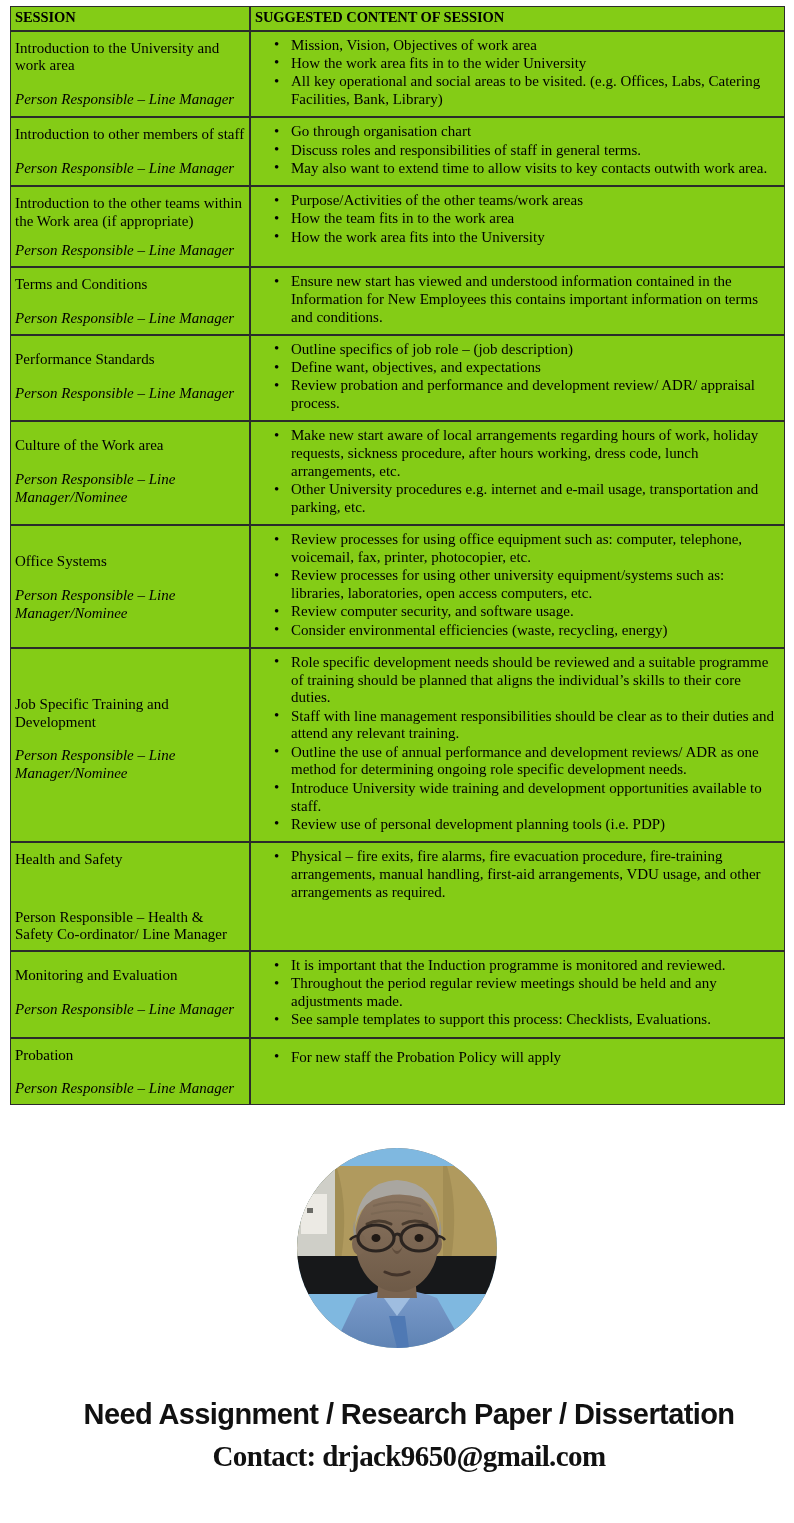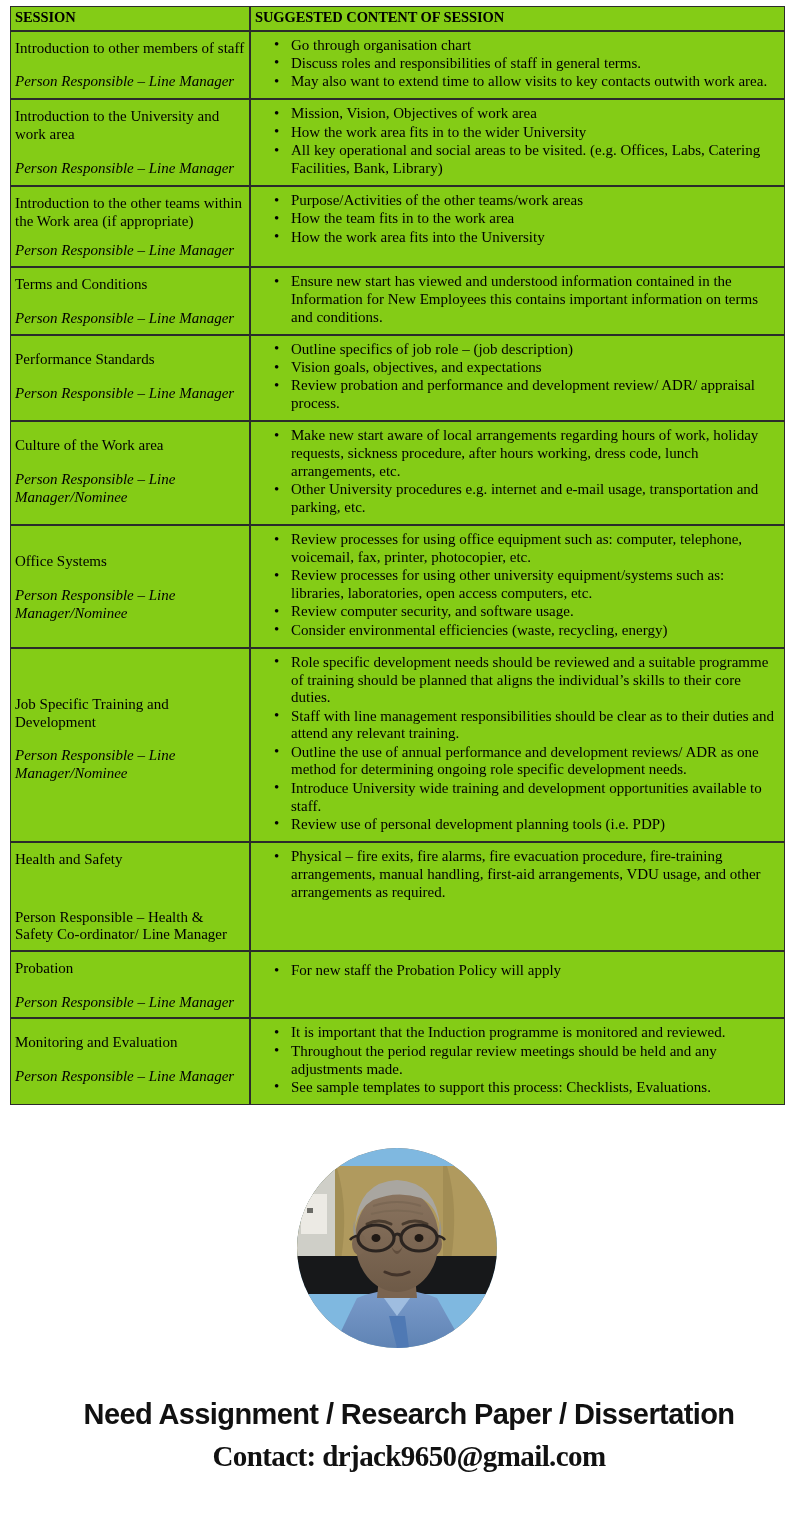--- a/index.html
+++ b/index.html
@@ -156,60 +156,60 @@
           <div class="cell-inner"><span>SUGGESTED CONTENT OF SESSION</span></div>
         </th>
       </tr>
     </thead>
     <tbody>
 
       <tr>
         <td>
           <div class="cell-inner">
             <div class="vpad-sm"></div>
+            <p class="session-title">Introduction to the University and work area</p>
+            <div class="role-gap"></div>
+            <p class="session-role">Person Responsible – Line Manager</p>
+          </div>
+        </td>
+        <td>
+          <div class="cell-inner right">
+            <ul class="bullets">
+              <li>Mission, Vision, Objectives of work area</li>
+              <li>How the work area fits in to the wider University</li>
+              <li>All key operational and social areas to be visited. (e.g. Offices, Labs, Catering Facilities, Bank, Library)</li>
+            </ul>
+          </div>
+        </td>
+      </tr>
+
+      <tr>
+        <td>
+          <div class="cell-inner">
+            <div class="vpad-sm"></div>
             <p class="session-title">Introduction to other members of staff</p>
             <div class="role-gap"></div>
             <p class="session-role">Person Responsible – Line Manager</p>
           </div>
         </td>
         <td>
           <div class="cell-inner right">
             <ul class="bullets">
               <li>Go through organisation chart</li>
               <li>Discuss roles and responsibilities of staff in general terms.</li>
               <li>May also want to extend time to allow visits to key contacts outwith work area.</li>
             </ul>
           </div>
         </td>
       </tr>
 
       <tr>
         <td>
           <div class="cell-inner">
             <div class="vpad-sm"></div>
-            <p class="session-title">Introduction to the University and work area</p>
-            <div class="role-gap"></div>
-            <p class="session-role">Person Responsible – Line Manager</p>
-          </div>
-        </td>
-        <td>
-          <div class="cell-inner right">
-            <ul class="bullets">
-              <li>Mission, Vision, Objectives of work area</li>
-              <li>How the work area fits in to the wider University</li>
-              <li>All key operational and social areas to be visited. (e.g. Offices, Labs, Catering Facilities, Bank, Library)</li>
-            </ul>
-          </div>
-        </td>
-      </tr>
-
-      <tr>
-        <td>
-          <div class="cell-inner">
-            <div class="vpad-sm"></div>
             <p class="session-title">Introduction to the other teams within the Work area (if appropriate)</p>
             <div class="role-gap small"></div>
             <p class="session-role">Person Responsible – Line Manager</p>
           </div>
         </td>
         <td>
           <div class="cell-inner right">
             <ul class="bullets">
               <li>Purpose/Activities of the other teams/work areas</li>
               <li>How the team fits in to the work area</li>
@@ -243,21 +243,21 @@
             <div class="vpad-md"></div>
             <p class="session-title">Performance Standards</p>
             <div class="role-gap"></div>
             <p class="session-role">Person Responsible – Line Manager</p>
           </div>
         </td>
         <td>
           <div class="cell-inner right">
             <ul class="bullets">
               <li>Outline specifics of job role – (job description)</li>
-              <li>Vision goals, objectives, and expectations</li>
+              <li>Define want, objectives, and expectations</li>
               <li>Review probation and performance and development review/ ADR/ appraisal process.</li>
             </ul>
           </div>
         </td>
       </tr>
 
       <tr>
         <td>
           <div class="cell-inner">
             <div class="vpad-md"></div>
@@ -333,51 +333,51 @@
             <ul class="bullets">
               <li>Physical – fire exits, fire alarms, fire evacuation procedure, fire-training arrangements, manual handling, first-aid arrangements, VDU usage, and other arrangements as required.</li>
             </ul>
           </div>
         </td>
       </tr>
 
       <tr>
         <td>
           <div class="cell-inner">
-            <div class="vpad-sm"></div>
-            <p class="session-title">Probation</p>
-            <div class="role-gap"></div>
-            <p class="session-role">Person Responsible – Line Manager</p>
-          </div>
-        </td>
-        <td>
-          <div class="cell-inner right">
-            <div class="vpad-sm"></div>
-            <ul class="bullets">
-              <li>For new staff the Probation Policy will apply</li>
-            </ul>
-          </div>
-        </td>
-      </tr>
-
-      <tr>
-        <td>
-          <div class="cell-inner">
             <div class="vpad-md"></div>
             <p class="session-title">Monitoring and Evaluation</p>
             <div class="role-gap"></div>
             <p class="session-role">Person Responsible – Line Manager</p>
           </div>
         </td>
         <td>
           <div class="cell-inner right">
             <ul class="bullets">
               <li>It is important that the Induction programme is monitored and reviewed.</li>
               <li>Throughout the period regular review meetings should be held and any adjustments made.</li>
               <li>See sample templates to support this process: Checklists, Evaluations.</li>
+            </ul>
+          </div>
+        </td>
+      </tr>
+
+      <tr>
+        <td>
+          <div class="cell-inner">
+            <div class="vpad-sm"></div>
+            <p class="session-title">Probation</p>
+            <div class="role-gap"></div>
+            <p class="session-role">Person Responsible – Line Manager</p>
+          </div>
+        </td>
+        <td>
+          <div class="cell-inner right">
+            <div class="vpad-sm"></div>
+            <ul class="bullets">
+              <li>For new staff the Probation Policy will apply</li>
             </ul>
           </div>
         </td>
       </tr>
 
     </tbody>
   </table>
 </div>
 
 <div class="photo-block">

